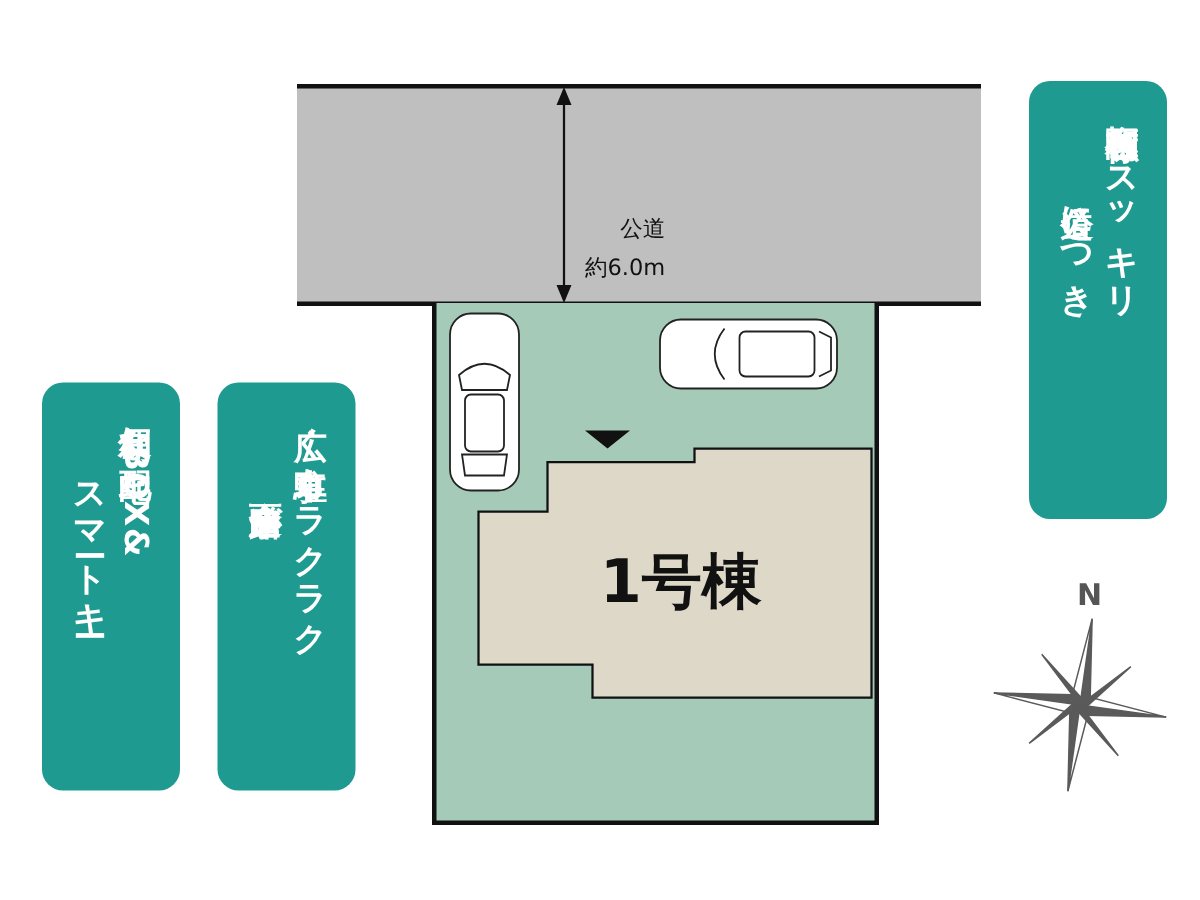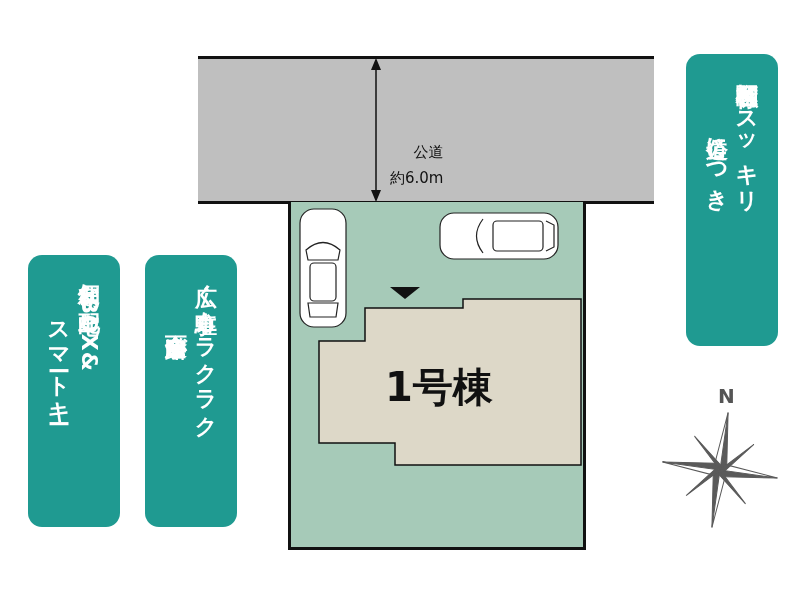--- a/index.html
+++ b/index.html
@@ -7,21 +7,21 @@
          font-family:"DejaVu Sans", sans-serif; }
   .abs { position:absolute; }
   .road { left:198px; top:56px; width:456px; height:148px; background:#bfbfbf;
           border-top:3px solid #111; border-bottom:3px solid #111; box-sizing:border-box; }
   .road-label { left:390px; top:103px; font-size:15px; color:#111; line-height:26px; text-align:right;margin-top:36px; }
   .lot { left:288px; top:202px; width:298px; height:348px; background:#a6cab8;
          border:3px solid #111; border-top:none; box-sizing:border-box; }
   .badge { background:#1f9a91; border-radius:14px; color:#fff; display:flex;
            flex-direction:row-reverse; justify-content:center; gap:4px; padding-top:12px; box-sizing:border-box; }
   .col { writing-mode:vertical-rl; font-size:22px; font-weight:bold; letter-spacing:1px; line-height:26px; }
-  .house-label { left:385px; top:360px; font-size:40px; font-weight:bold; color:#111; }
+  .house-label { left:400px; top:360px; font-size:40px; font-weight:bold; color:#111; }
   .compass-n { left:718px; top:384px; font-size:20px; font-weight:bold; color:#555; }
 </style>
 </head>
 <body>
 
 <div class="abs road"></div>
 <svg class="abs" style="left:366px;top:56px" width="20" height="148">
   <line x1="10" y1="4" x2="10" y2="144" stroke="#111" stroke-width="1.5"></line>
   <polygon points="10,2 5,14 15,14" fill="#111"></polygon>
   <polygon points="10,146 5,134 15,134" fill="#111"></polygon>

